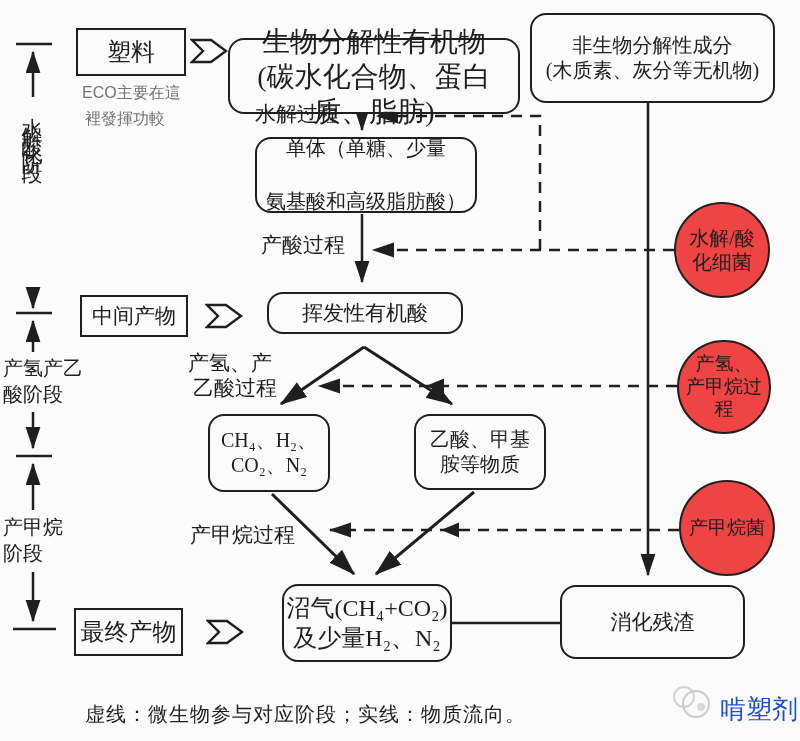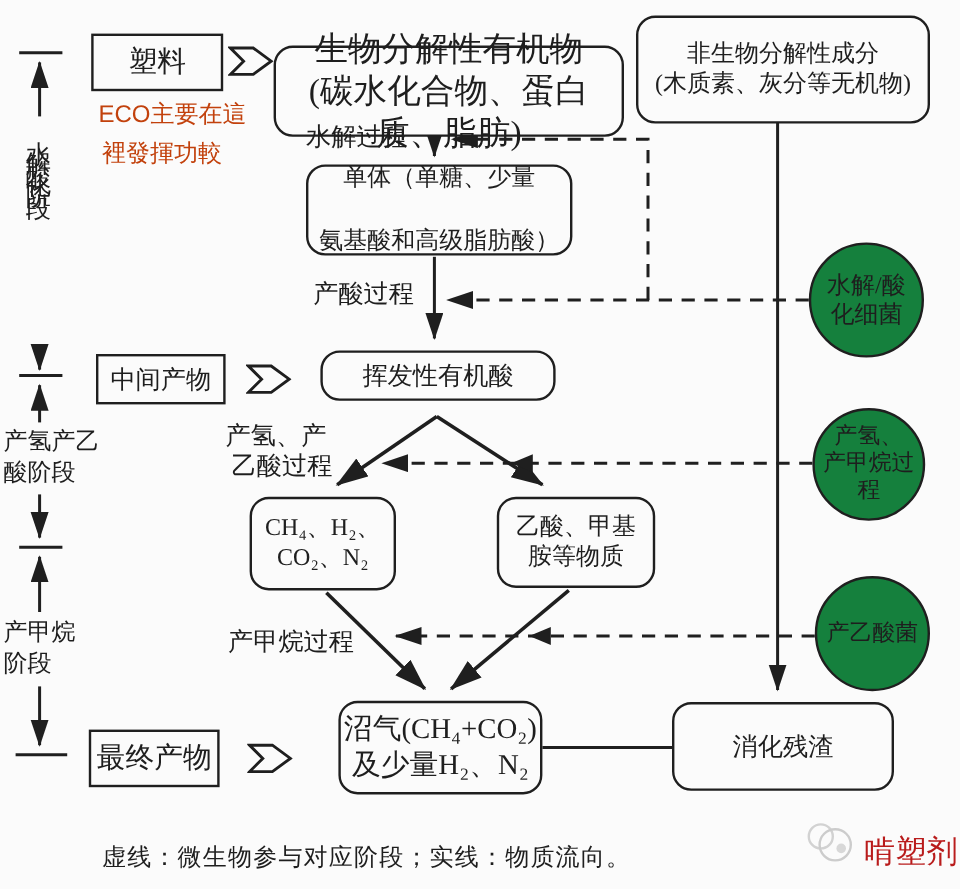--- a/index.html
+++ b/index.html
@@ -9,37 +9,37 @@
     font-family:"Liberation Serif","DejaVu Serif",serif;color:#1e1e1e;overflow:hidden;
   }
   #wires{position:absolute;left:0;top:0;width:800px;height:741px;}
   .box{
     position:absolute;border:2px solid #1f1f1f;background:#fbfbfb;
     display:flex;flex-direction:column;justify-content:center;align-items:center;
     text-align:center;line-height:1.25;box-sizing:border-box;
   }
   .round{border-radius:16px;}
   .circle{
-    position:absolute;border:2px solid #1f1f1f;background:#15803d;border-radius:50%;
+    position:absolute;border:2px solid #1f1f1f;background:#ef4444;border-radius:50%;
     display:flex;flex-direction:column;justify-content:center;align-items:center;
     text-align:center;line-height:1.2;box-sizing:border-box;
   }
   .lbl{position:absolute;white-space:nowrap;line-height:1.15;}
   .t20{font-size:20px;} .t21{font-size:21px;}
   .stage-vert{
     position:absolute;writing-mode:vertical-rl;text-orientation:upright;
     font-size:21px;letter-spacing:9px;line-height:1;
   }
   .chev{position:absolute;}
   .eco{
     position:absolute;font-family:"Liberation Sans","DejaVu Sans",sans-serif;
-    font-size:20px;line-height:1.6;color:#c2410c;white-space:nowrap;
+    font-size:16px;line-height:1.6;color:#737373;white-space:nowrap;
   }
   .caption{position:absolute;font-size:20px;letter-spacing:1px;}
-  .watermark{position:absolute;color:#b91c1c;font-size:26px;font-family:"Liberation Sans","DejaVu Sans",sans-serif;}
+  .watermark{position:absolute;color:#1d4ed8;font-size:26px;font-family:"Liberation Sans","DejaVu Sans",sans-serif;}
 </style>
 </head>
 <body>
 
 <div id="stage">
 
   <svg id="wires" viewBox="0 0 800 741" xmlns="http://www.w3.org/2000/svg">
     <defs>
       <marker id="arw" markerWidth="11" markerHeight="8" refX="8.5" refY="3" orient="auto" markerUnits="strokeWidth">
         <path d="M0,0 L9,3 L0,6 Z" fill="#1f1f1f"></path>
@@ -158,21 +158,21 @@
 
   <div class="circle" style="left:674px;top:202px;width:96px;height:96px;font-size:20px;">
     <span>水解/酸</span>
     <span>化细菌</span>
   </div>
   <div class="circle" style="left:677px;top:340px;width:94px;height:94px;font-size:19px;">
     <span>产氢、</span>
     <span>产甲烷过程</span>
   </div>
   <div class="circle" style="left:679px;top:480px;width:96px;height:96px;font-size:19px;">
-    <span>产乙酸菌</span>
+    <span>产甲烷菌</span>
   </div>
 
   <div class="caption" style="left:85px;top:701px;">虚线：微生物参与对应阶段；实线：物质流向。</div>
 
   <svg class="chev" style="left:666px;top:681px;" width="50" height="42">
     <circle cx="18" cy="16" r="10" fill="none" stroke="#d2d2d2" stroke-width="2"></circle>
     <circle cx="30" cy="23" r="13" fill="none" stroke="#cccccc" stroke-width="2"></circle>
     <circle cx="35" cy="26" r="4" fill="#d8d8d8"></circle>
   </svg>
   <div class="watermark" style="left:720px;top:692px;">啃塑剂</div>

